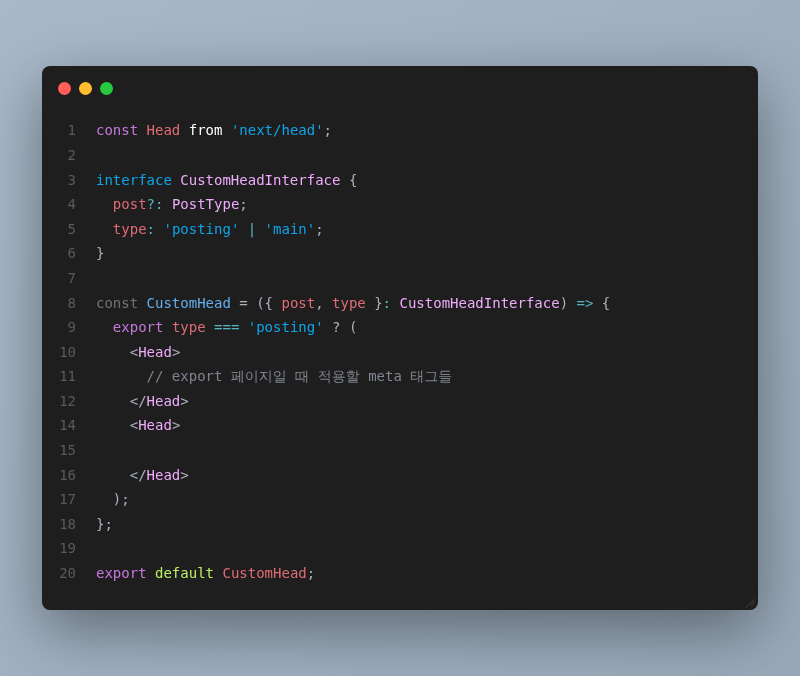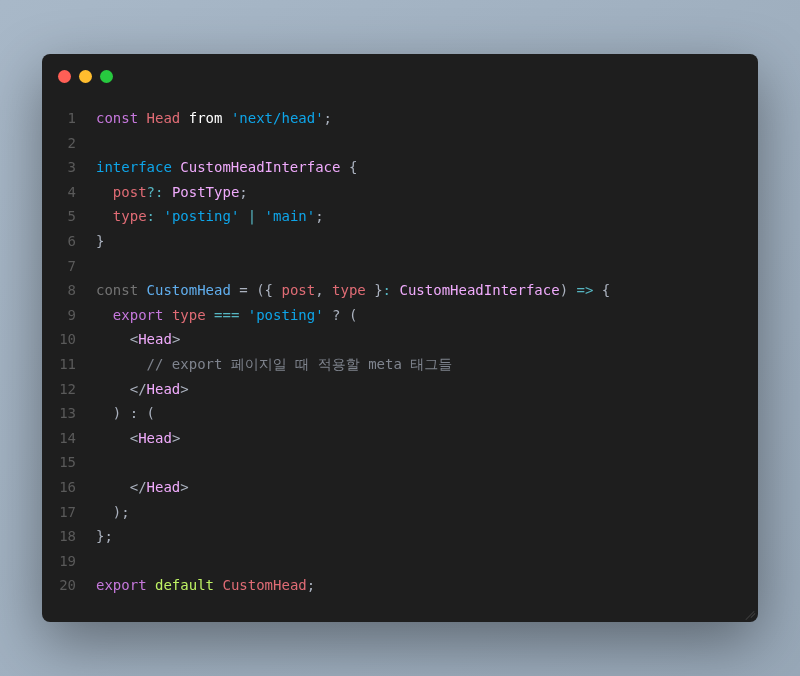--- a/index.html
+++ b/index.html
@@ -109,21 +109,20 @@
       <div class="line"><span class="lineno">3</span><span class="code"><span class="k-interface">interface </span><span class="typename">CustomHeadInterface</span><span class="punct"> {</span></span></div>
       <div class="line"><span class="lineno">4</span><span class="code"><span class="punct">  </span><span class="prop">post</span><span class="op">?:</span><span class="punct"> </span><span class="typename">PostType</span><span class="punct">;</span></span></div>
       <div class="line"><span class="lineno">5</span><span class="code"><span class="punct">  </span><span class="prop">type</span><span class="op">:</span><span class="punct"> </span><span class="str">'posting'</span><span class="op"> | </span><span class="str">'main'</span><span class="punct">;</span></span></div>
       <div class="line"><span class="lineno">6</span><span class="code"><span class="punct">}</span></span></div>
       <div class="line"><span class="lineno">7</span><span class="code"> </span></div>
       <div class="line"><span class="lineno">8</span><span class="code"><span class="k-const">const </span><span class="func">CustomHead</span><span class="punct"> = ({ </span><span class="ident">post</span><span class="punct">, </span><span class="ident">type</span><span class="punct"> }</span><span class="op">:</span><span class="punct"> </span><span class="typename">CustomHeadInterface</span><span class="punct">) </span><span class="op">=&gt;</span><span class="punct"> {</span></span></div>
       <div class="line"><span class="lineno">9</span><span class="code"><span class="punct">  </span><span class="k-return">export </span><span class="ident">type</span><span class="op"> === </span><span class="str">'posting'</span><span class="punct"> ? (</span></span></div>
       <div class="line"><span class="lineno">10</span><span class="code"><span class="punct">    </span><span class="tagb">&lt;</span><span class="typename">Head</span><span class="tagb">&gt;</span></span></div>
       <div class="line"><span class="lineno">11</span><span class="code"><span class="punct">      </span><span class="comment">// export 페이지일 때 적용할 meta 태그들</span></span></div>
       <div class="line"><span class="lineno">12</span><span class="code"><span class="punct">    </span><span class="tagb">&lt;/</span><span class="typename">Head</span><span class="tagb">&gt;</span></span></div>
-      <div class="line"><span class="lineno">13</span><span class="code"><span class="punct">  ) : (</span></span></div>
       <div class="line"><span class="lineno">14</span><span class="code"><span class="punct">    </span><span class="tagb">&lt;</span><span class="typename">Head</span><span class="tagb">&gt;</span></span></div>
       <div class="line"><span class="lineno">15</span><span class="code"><span class="punct">      </span></span></div>
       <div class="line"><span class="lineno">16</span><span class="code"><span class="punct">    </span><span class="tagb">&lt;/</span><span class="typename">Head</span><span class="tagb">&gt;</span></span></div>
       <div class="line"><span class="lineno">17</span><span class="code"><span class="punct">  );</span></span></div>
       <div class="line"><span class="lineno">18</span><span class="code"><span class="punct">};</span></span></div>
       <div class="line"><span class="lineno">19</span><span class="code"> </span></div>
       <div class="line"><span class="lineno">20</span><span class="code"><span class="k-export">export </span><span class="k-default">default </span><span class="ident">CustomHead</span><span class="punct">;</span></span></div>
     </div>
   <div class="resize"></div>
 </div>

